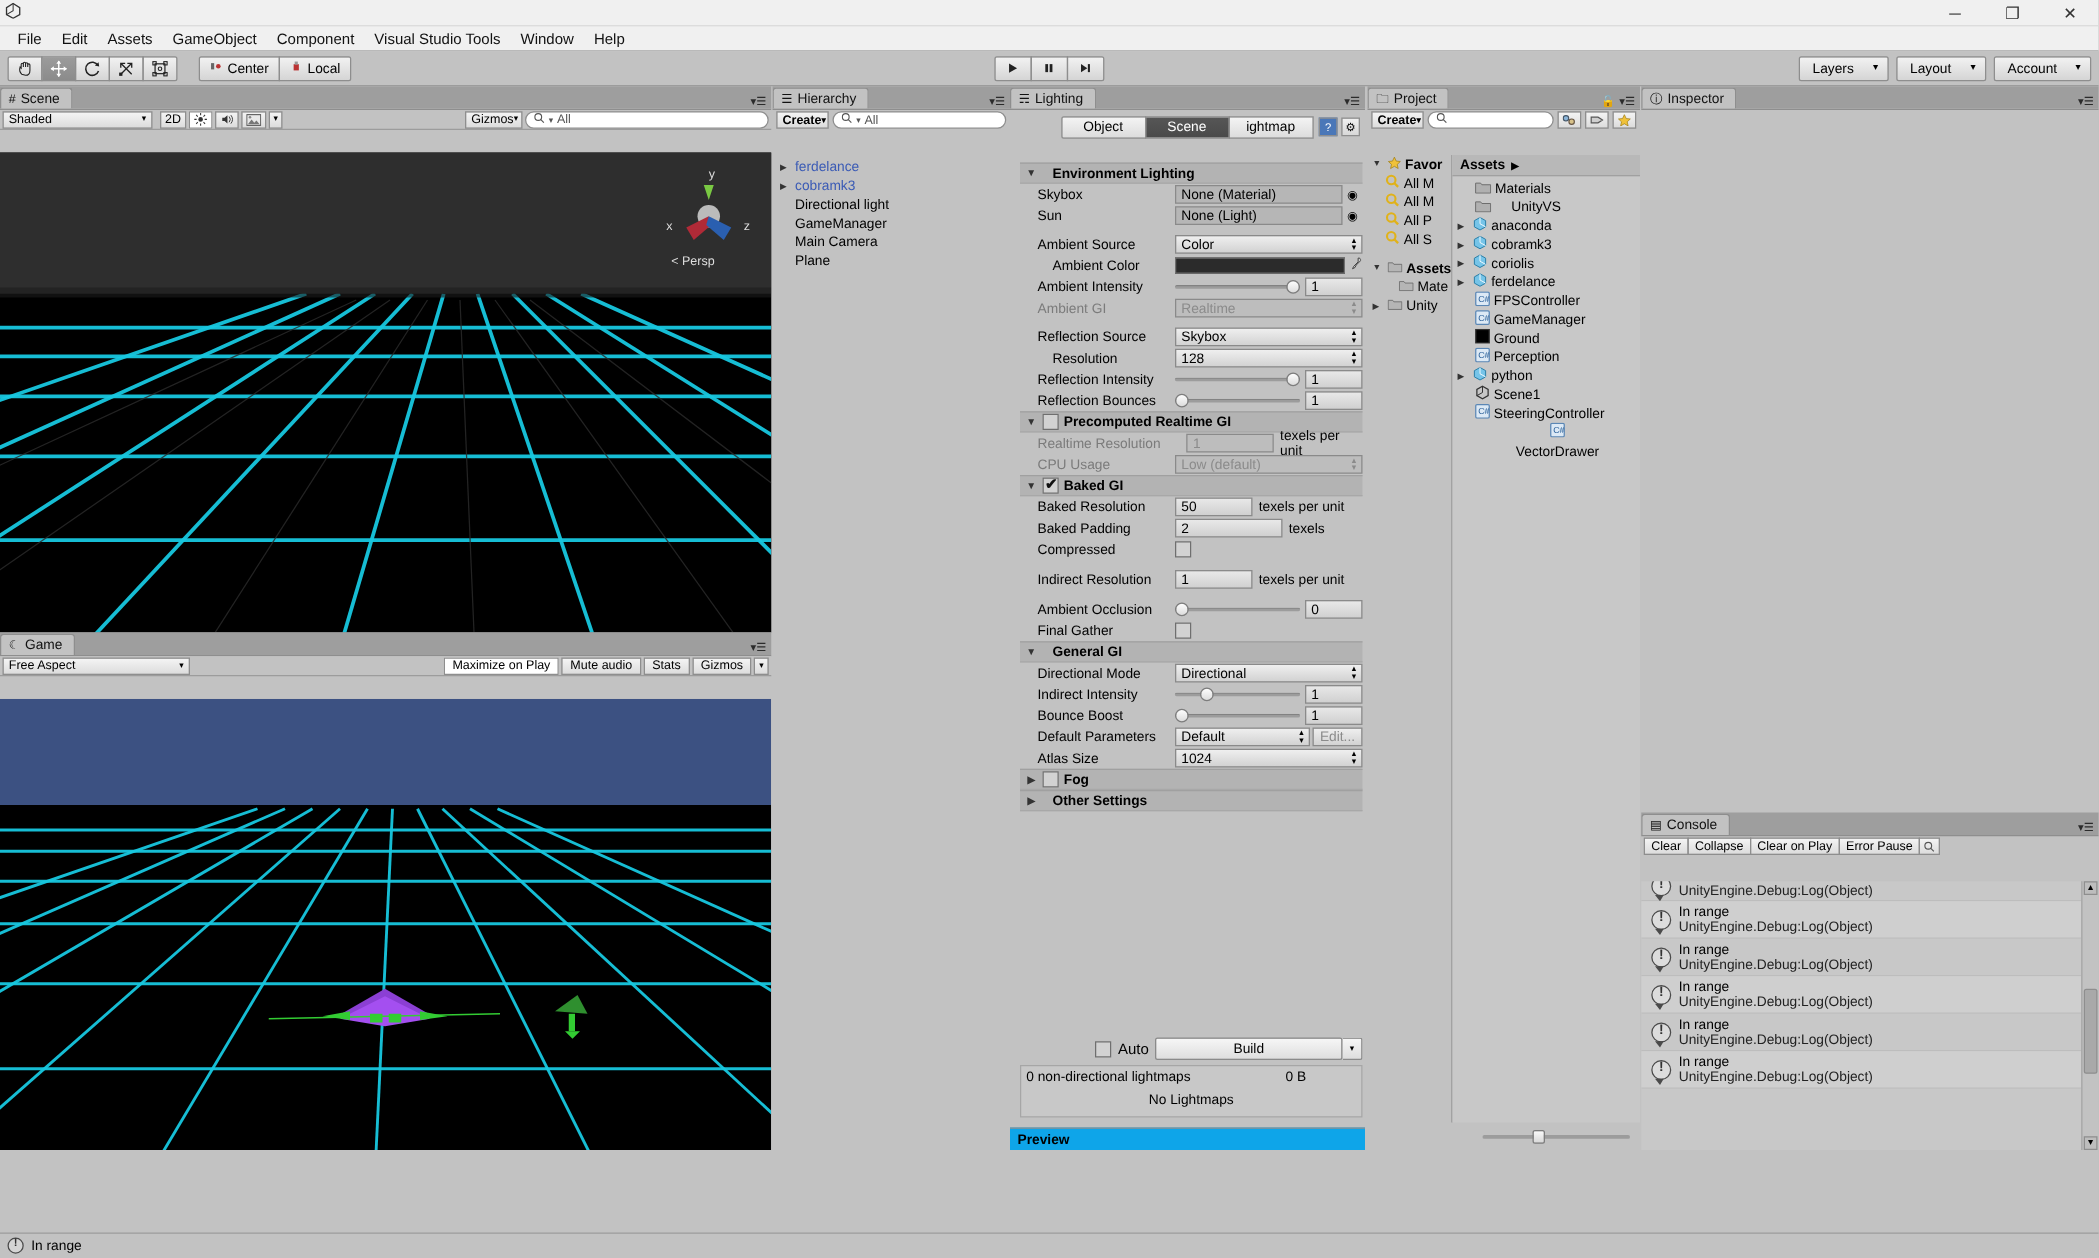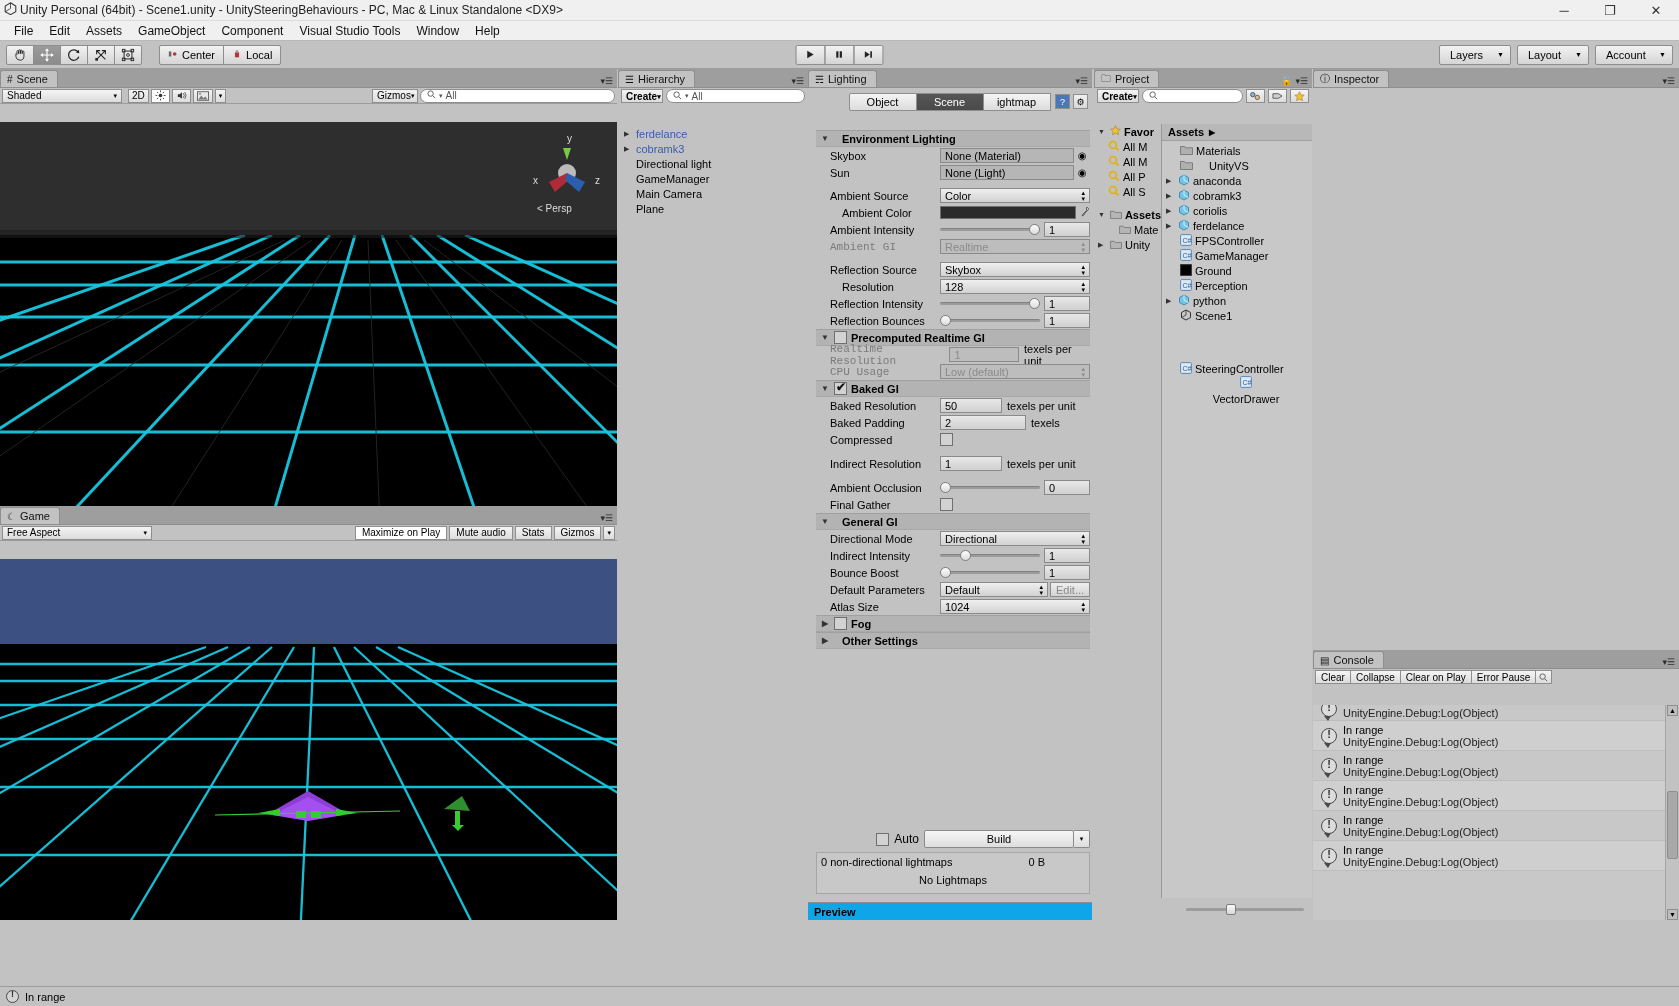--- a/index.html
+++ b/index.html
@@ -115,21 +115,21 @@
   .icon-sq{ width:15px; height:15px; border:1px solid #8e8e8e; background:linear-gradient(#f0f0f0,#d8d8d8);
      display:flex; align-items:center; justify-content:center; font-size:9px; }
   .light-scroll{ position:absolute; left:8px; right:2px; top:42px; bottom:0; }
   .sect-hdr{ height:17px; background:#b3b3b3; display:flex; align-items:center;
      font-weight:bold; font-size:11px; gap:4px; padding-left:4px;
      border-top:1px solid #a0a0a0; border-bottom:1px solid #a8a8a8; }
   .tri{ font-size:8px; width:10px; text-align:center; color:#333; }
   .row{ height:17px; display:flex; align-items:center; font-size:11px; padding-left:14px; }
   .row .lab{ width:110px; }
   .row .lab.ind{ padding-left:12px; width:110px; }
-  .row.dim .lab{ color:#7b7b7b;font-family:Liberation Mono, monospace; }
+  .row.dim .lab{ color:#7b7b7b; }
   .fld{ height:15px; background:linear-gradient(#e8e8e8,#d0d0d0); border:1px solid #8a8a8a;
      font-size:11px; display:flex; align-items:center; padding:0 4px; }
   .fld.txt{ background:#b6b6b6; border:1px solid #8a8a8a; }
   .fld.dimf{ color:#8b8b8b; background:#bdbdbd; }
   .popup{ justify-content:space-between; background:linear-gradient(#efefef,#d2d2d2); }
   .pop-arrows{ font-size:7px; line-height:6px; text-align:center; }
   .slider{ flex:1; height:15px; display:flex; align-items:center; position:relative; }
   .track{ position:absolute; left:0; right:0; height:3px; background:#9c9c9c;
      border-top:1px solid #828282; border-radius:2px; }
   .knob{ position:absolute; width:11px; height:11px; border-radius:50%;
@@ -220,21 +220,20 @@
 
 <div class="app">
 
   <div class="titlebar">
     <div class="title-icon">
       <svg width="13" height="13" viewBox="0 0 16 16">
           <path d="M8 1 L14.5 5 L14.5 12 L8 15.5 L1.5 12 L1.5 5 Z" fill="none" stroke="#333" stroke-width="1.3"></path>
           <path d="M8 1 L8 8 L1.5 12" fill="none" stroke="#333" stroke-width="1"></path>
         </svg>
     </div>
-    <div class="title-text">Unity Personal (64bit) - Scene1.unity - UnitySteeringBehaviours - PC, Mac &amp; Linux Standalone &lt;DX9&gt;</div>
     <div class="win-btns">
       <div class="win-btn">─</div>
       <div class="win-btn">❐</div>
       <div class="win-btn close">✕</div>
     </div>
   </div>
 
   <div class="menubar">
     <div class="menu-item">File</div>
     <div class="menu-item">Edit</div>
@@ -1009,21 +1008,21 @@
                   </svg></span>
               <span>python</span>
             </div>
             <div class="p-row" style="padding-left:18px;">
               <span><svg width="12" height="12" viewBox="0 0 12 12">
                     <path d="M6 1L10.5 3.5v5L6 11 1.5 8.5v-5z" fill="none" stroke="#333" stroke-width="1"></path>
                     <path d="M6 1v5L1.5 8.5" fill="none" stroke="#333" stroke-width="0.8"></path>
                   </svg></span>
               <span>Scene1</span>
             </div>
-            <div class="p-row" style="padding-left:18px;margin-top:38px;">
+            <div class="p-row" style="padding-left:18px;">
               <span><svg width="12" height="12" viewBox="0 0 12 12">
                     <rect x="0.6" y="0.6" width="10.8" height="10.8" rx="1" fill="#dce9f5" stroke="#5b87b5"></rect>
                     <text x="2.5" y="8.6" font-size="7" fill="#2a6099" font-family="Liberation Sans">C#</text>
                   </svg></span>
               <span>SteeringController</span>
             </div>
             <div class="p-row" style="padding-left:18px;flex-direction:column;">
               <span><svg width="12" height="12" viewBox="0 0 12 12">
                     <rect x="0.6" y="0.6" width="10.8" height="10.8" rx="1" fill="#dce9f5" stroke="#5b87b5"></rect>
                     <text x="2.5" y="8.6" font-size="7" fill="#2a6099" font-family="Liberation Sans">C#</text>

